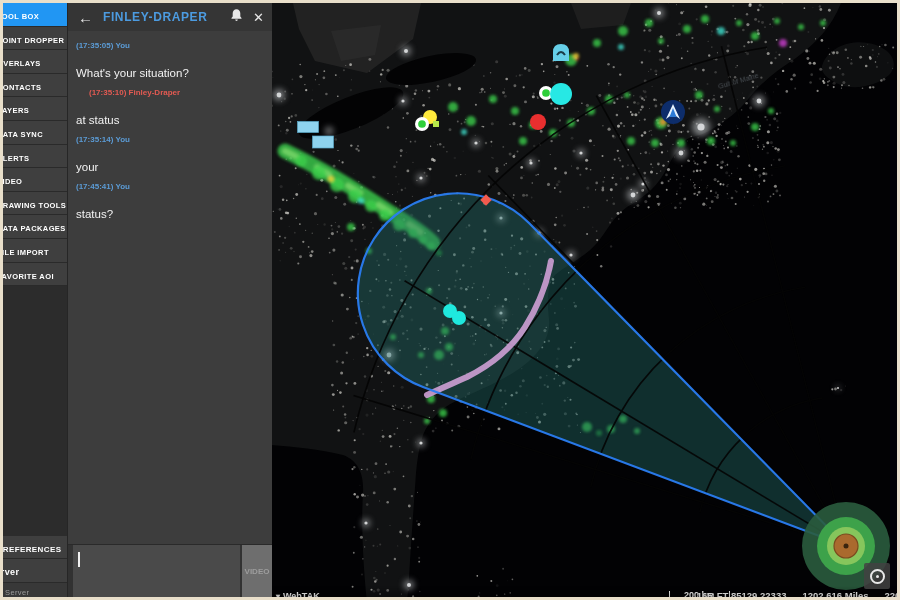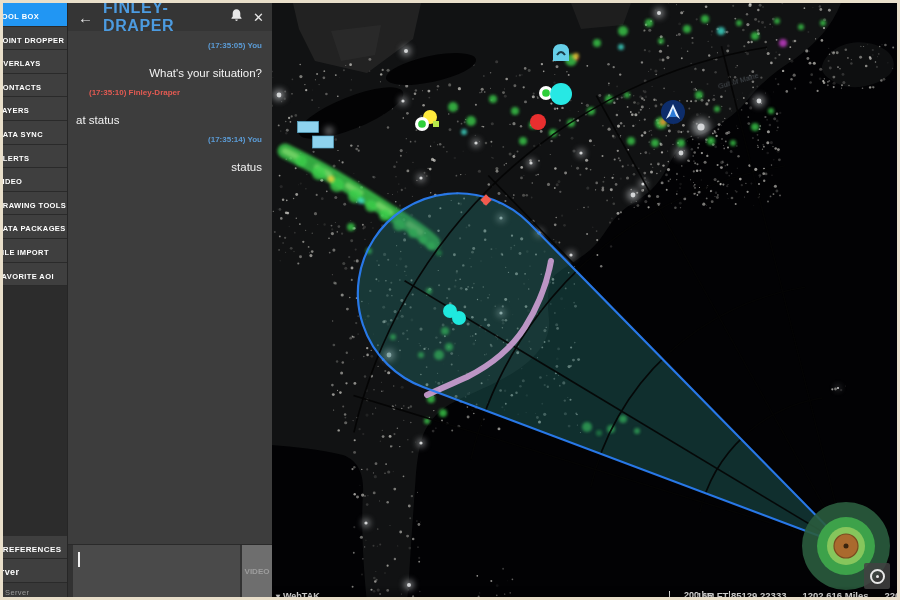--- a/index.html
+++ b/index.html
@@ -16,28 +16,28 @@
   #sidebar-bottom{position:absolute;left:0;bottom:0;width:100%;}
   .side-item.small span{font-size:8px;}
   .side-item.server-name span{margin-left:-14px;font-size:9px;}
   .side-item.server-sub{height:14px;line-height:14px;background:#383838;border-bottom:none;}
   .side-item.server-sub span{margin-left:2px;color:#9a9a9a;font-size:7.5px;font-weight:normal;}
   
   #chat{position:absolute;left:64px;top:0;width:204px;height:100%;background:#3d3d3d;z-index:25;
     display:flex;flex-direction:column;border-left:1px solid #262626;}
   #chat-header{height:28px;background:#353535;display:flex;align-items:center;flex:0 0 auto;}
   #chat-back{color:#e8e8e8;font-size:15px;padding:0 10px;cursor:pointer;}
-  #chat-title{flex:1;color:#4c9be0;font-size:16px;font-weight:bold;letter-spacing:.6px;}
+  #chat-title{flex:1;color:#4c9be0;font-size:12px;font-weight:bold;letter-spacing:.6px;}
   #chat-bell{cursor:pointer;margin-right:10px;}
   #chat-close{color:#e8e8e8;font-size:13px;margin-right:8px;cursor:pointer;}
   #chat-messages{flex:1;padding:10px 10px 0 8px;overflow:hidden;}
   .msg{margin-bottom:9px;}
   .msg .time{font-size:8px;font-weight:bold;color:#5b9bd5;}
   .msg .text{font-size:11.5px;color:#f2f2f2;margin-top:17px;}
-  .msg.right{text-align:right;}
+  .msg.right{}
   .msg.left{text-align:left;}
   #chat-inputbar{flex:0 0 52px;background:#323232;display:flex;border-top:1px solid #2a2a2a;}
   #chat-input{position:relative;flex:1;margin:0 2px 0 5px;background:#4a4a4a;}
   #caret{position:absolute;left:5px;top:7px;width:1.5px;height:15px;background:#f0f0f0;}
   #send-btn{flex:0 0 30px;background:#6e6e6e;color:#9d9d9d;font-size:8px;font-weight:bold;
     display:flex;align-items:center;justify-content:center;cursor:pointer;}
   
   #map{position:absolute;left:268px;top:0;width:632px;height:600px;background:#020205;z-index:1;cursor:grab;}
   #map svg{position:absolute;left:0;top:0;}
   #map-bottom{position:absolute;left:0;bottom:0;width:100%;height:17px;
@@ -1733,21 +1733,25 @@
         <div class="msg right">
           <div class="time">(17:35:05) You</div>
           <div class="text">What's your situation?</div>
         </div>
         <div class="msg left">
           <div class="time" style="color: rgb(226, 90, 82); padding-left: 13px;">(17:35:10) Finley-Draper</div>
           <div class="text">at status</div>
         </div>
         <div class="msg right">
           <div class="time">(17:35:14) You</div>
-          <div class="text">status</div>
+          <div class="text">your</div>
+        </div>
+        <div class="msg right">
+          <div class="time">(17:45:41) You</div>
+          <div class="text">status?</div>
         </div>
       </div>
     <div id="chat-inputbar">
       <div id="chat-input" title="">
           <div id="caret"></div>
         </div>
       <div id="send-btn">VIDEO</div>
     </div>
   </div>
 

